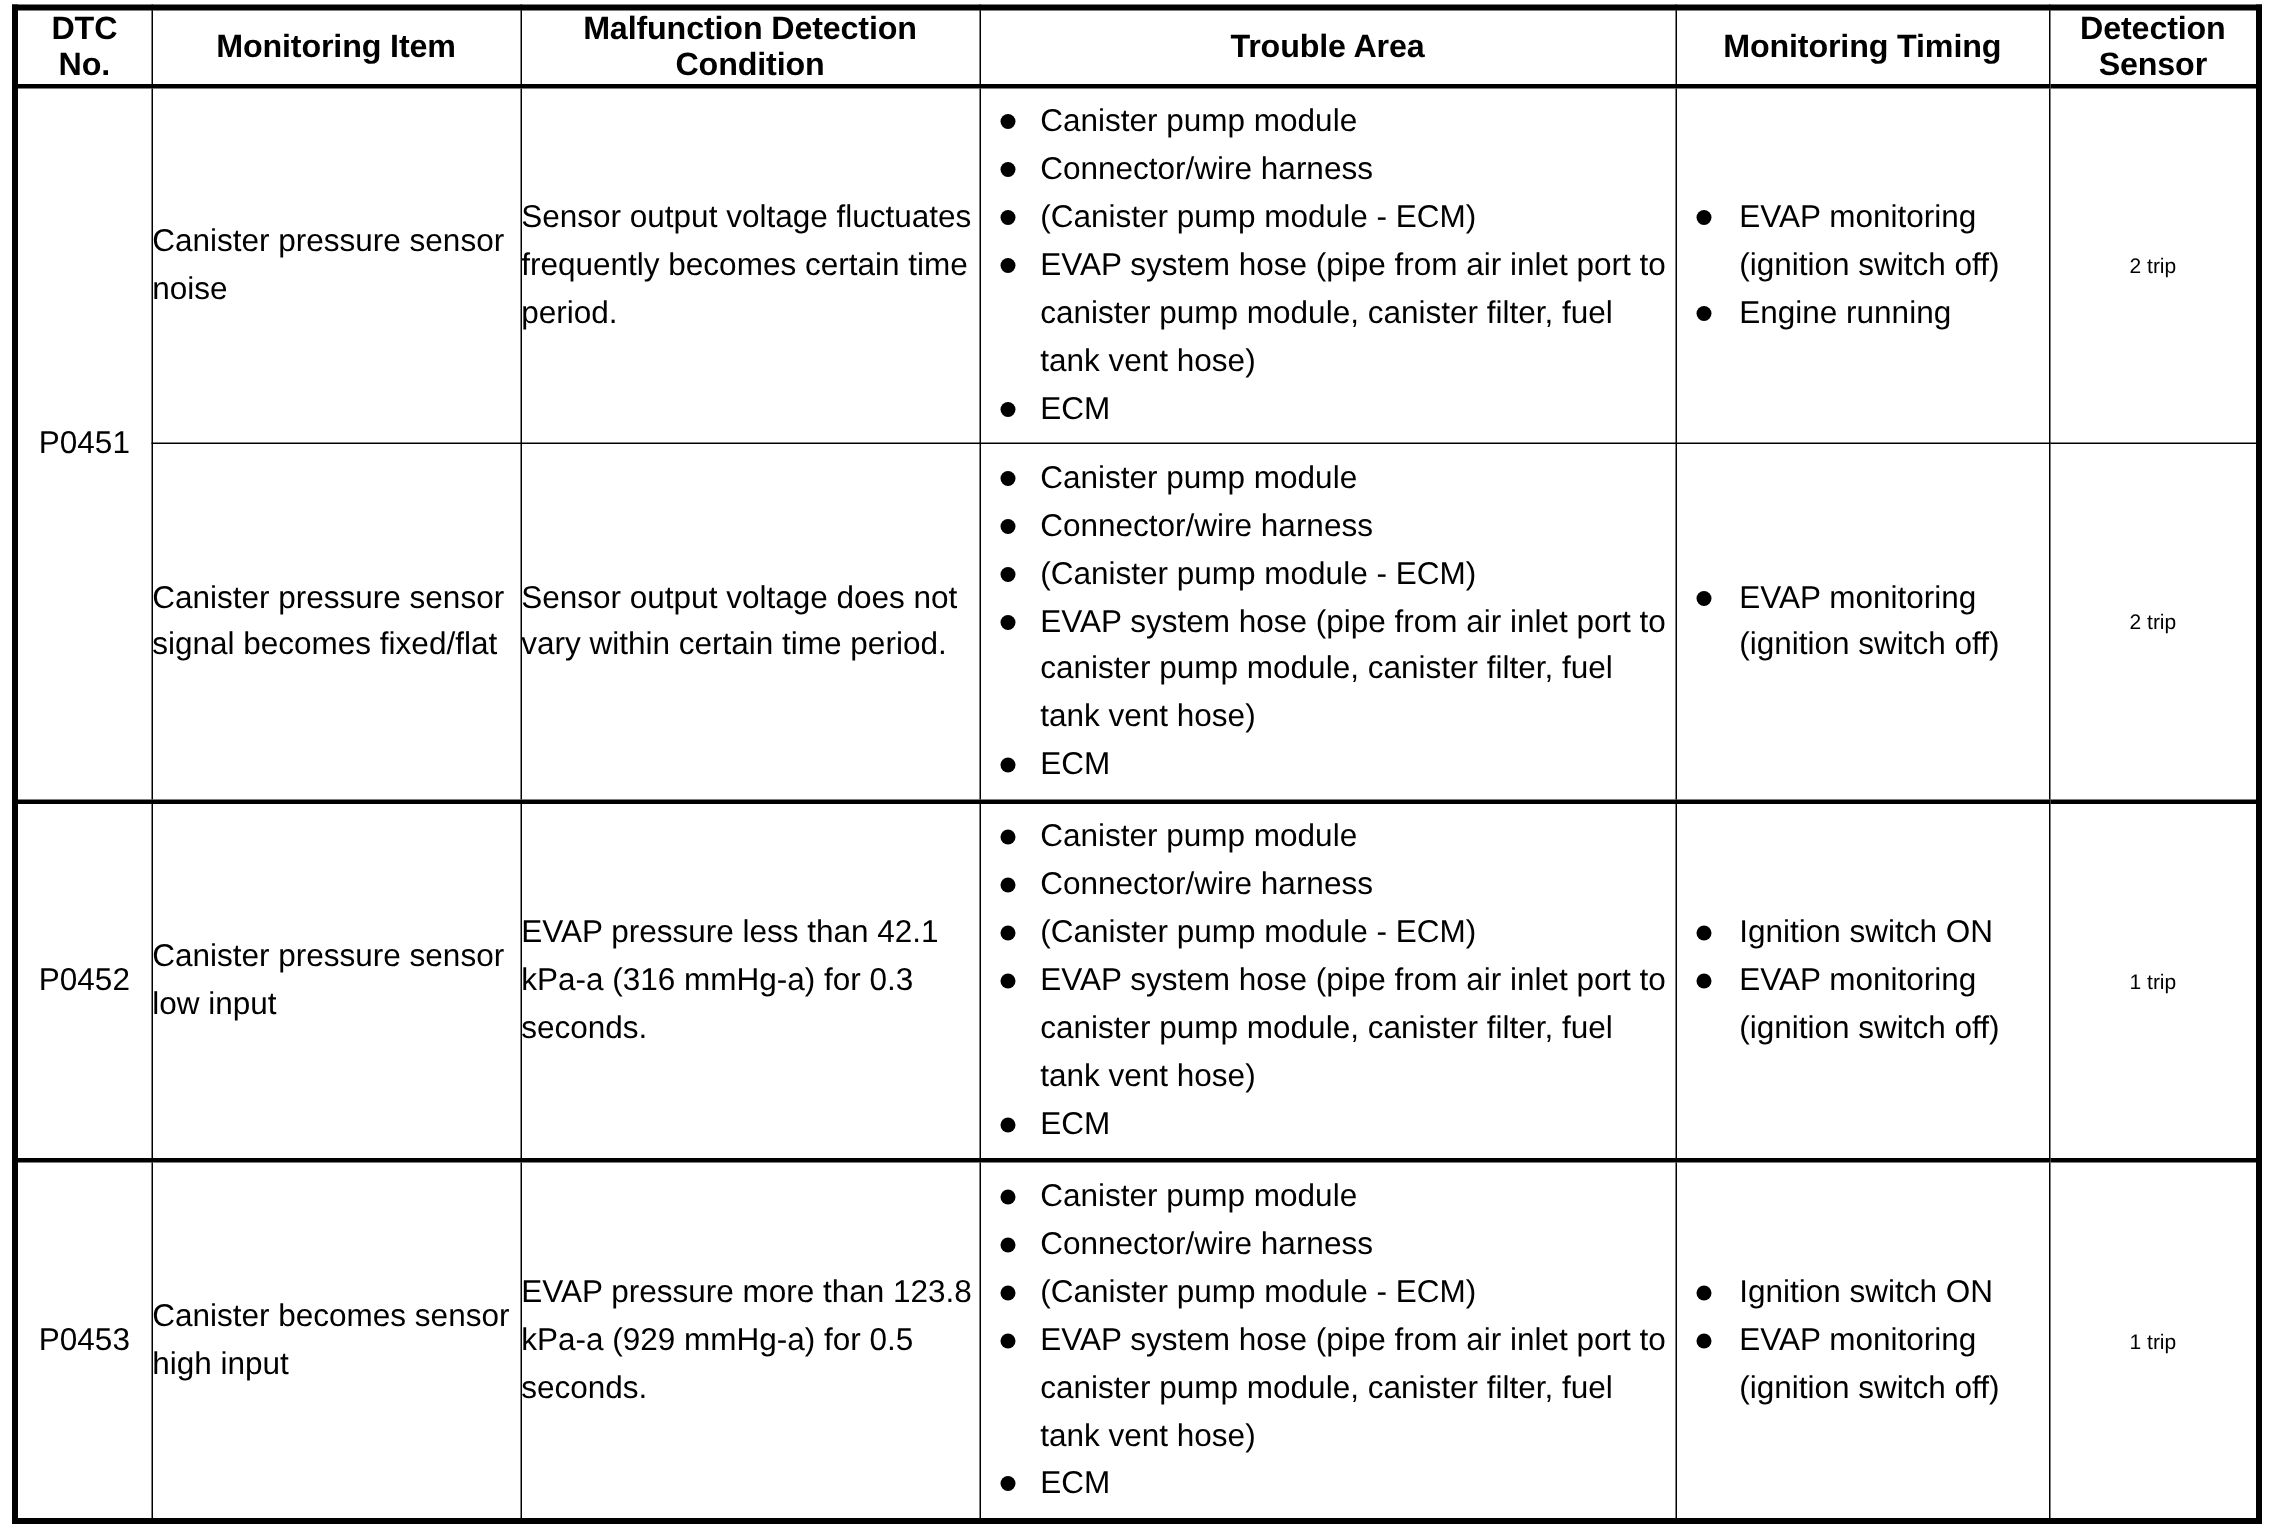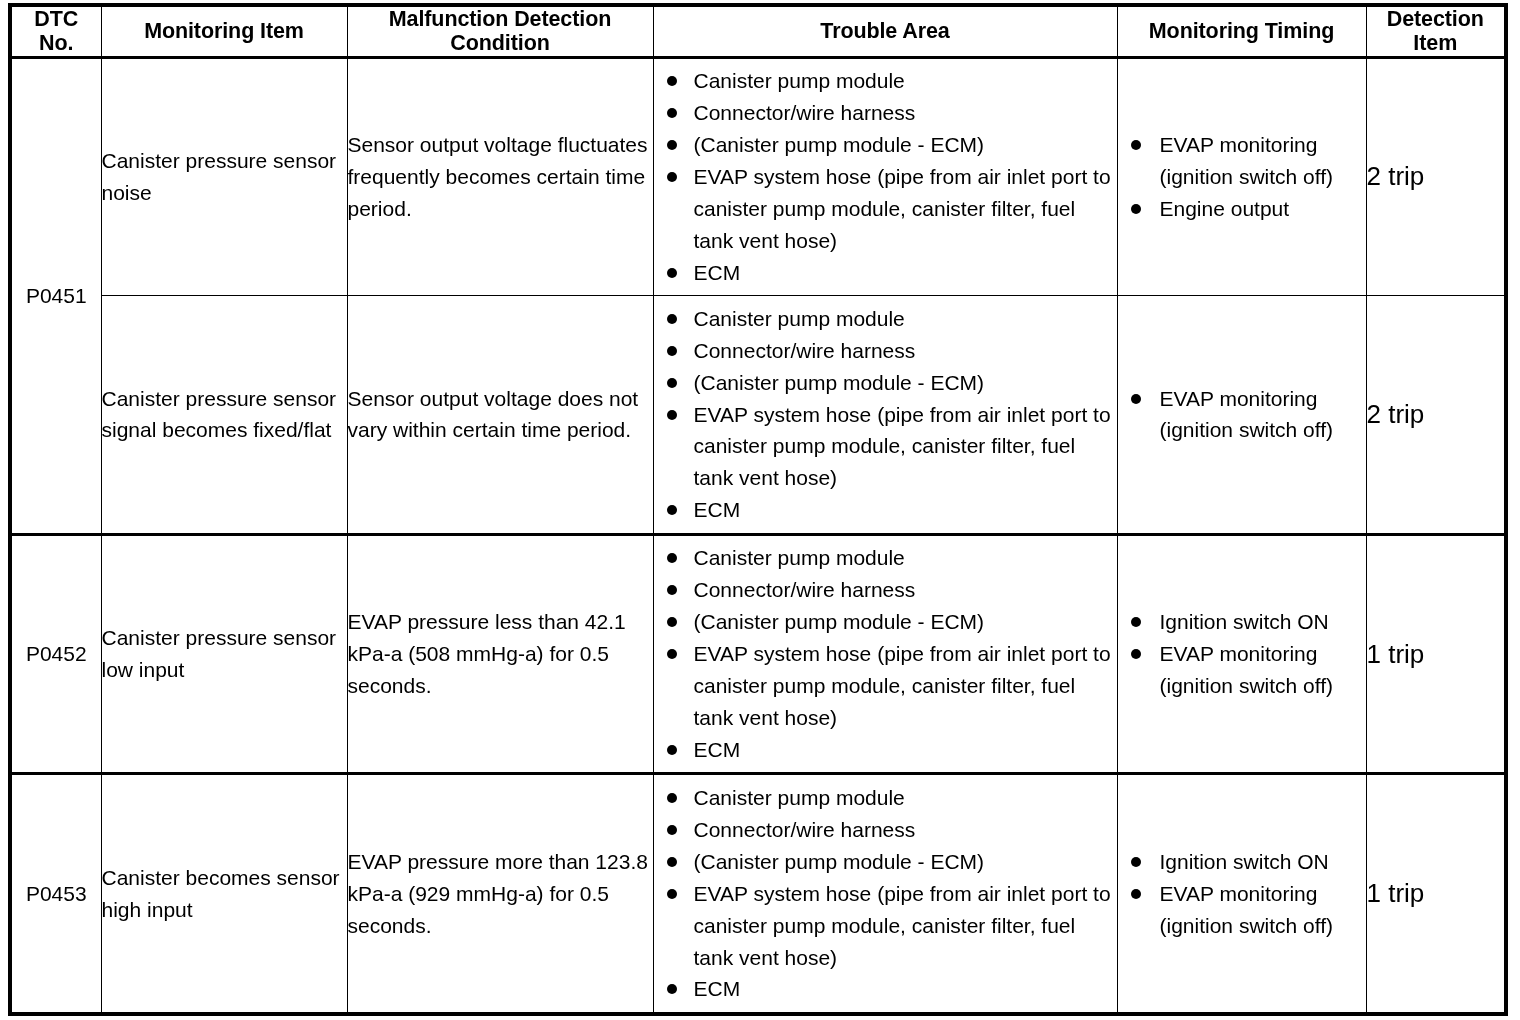--- a/index.html
+++ b/index.html
@@ -76,22 +76,22 @@
   td.item-cell,
   td.cond-cell {
     font-size: 21px;
     line-height: 1.52;
     text-align: left;
     padding: 6px 10px 6px 11px;
     vertical-align: middle;
   }
 
   td.logic-cell {
-    font-size: 26px;
-    text-align: left;
+    font-size: 14px;
+    text-align: center;
     vertical-align: middle;
   }
 
   td.list-cell {
     vertical-align: middle;
     padding: 10px 8px 10px 12px;
   }
 
   ul.bullets {
     list-style: none;
@@ -150,21 +150,21 @@
           <span>Condition</span>
         </th>
         <th>
           <span>Trouble Area</span>
         </th>
         <th>
           <span>Monitoring Timing</span>
         </th>
         <th>
           <span>Detection</span><br>
-          <span>Item</span>
+          <span>Sensor</span>
         </th>
       </tr>
     </thead>
 
     <tbody>
 
       <tr class="group-start">
         <td class="dtc-cell" rowspan="2">P0451</td>
         <td class="item-cell">Canister pressure sensor noise</td>
         <td class="cond-cell">Sensor output voltage fluctuates frequently becomes certain time period.</td>
@@ -173,21 +173,21 @@
             <li>Canister pump module</li>
             <li>Connector/wire harness</li>
             <li>(Canister pump module - ECM)</li>
             <li>EVAP system hose (pipe from air inlet port to canister pump module, canister filter, fuel tank vent hose)</li>
             <li>ECM</li>
           </ul>
         </td>
         <td class="list-cell timing-cell">
           <ul class="bullets">
             <li>EVAP monitoring (ignition switch off)</li>
-            <li>Engine output</li>
+            <li>Engine running</li>
           </ul>
         </td>
         <td class="logic-cell">2 trip</td>
       </tr>
 
       <tr>
         <td class="item-cell">Canister pressure sensor signal becomes fixed/flat</td>
         <td class="cond-cell">Sensor output voltage does not vary within certain time period.</td>
         <td class="list-cell">
           <ul class="bullets">
@@ -202,21 +202,21 @@
           <ul class="bullets">
             <li>EVAP monitoring (ignition switch off)</li>
           </ul>
         </td>
         <td class="logic-cell">2 trip</td>
       </tr>
 
       <tr class="group-start">
         <td class="dtc-cell">P0452</td>
         <td class="item-cell">Canister pressure sensor low input</td>
-        <td class="cond-cell">EVAP pressure less than 42.1 kPa-a (508 mmHg-a) for 0.5 seconds.</td>
+        <td class="cond-cell">EVAP pressure less than 42.1 kPa-a (316 mmHg-a) for 0.3 seconds.</td>
         <td class="list-cell">
           <ul class="bullets">
             <li>Canister pump module</li>
             <li>Connector/wire harness</li>
             <li>(Canister pump module - ECM)</li>
             <li>EVAP system hose (pipe from air inlet port to canister pump module, canister filter, fuel tank vent hose)</li>
             <li>ECM</li>
           </ul>
         </td>
         <td class="list-cell timing-cell">

